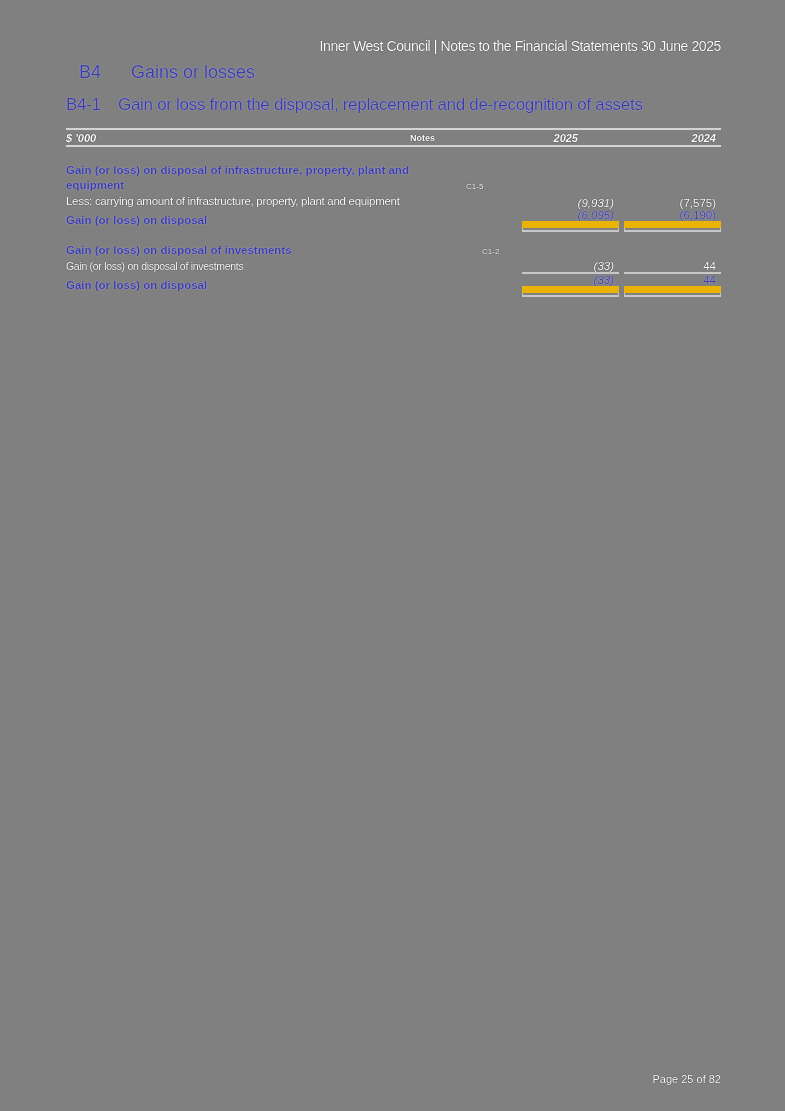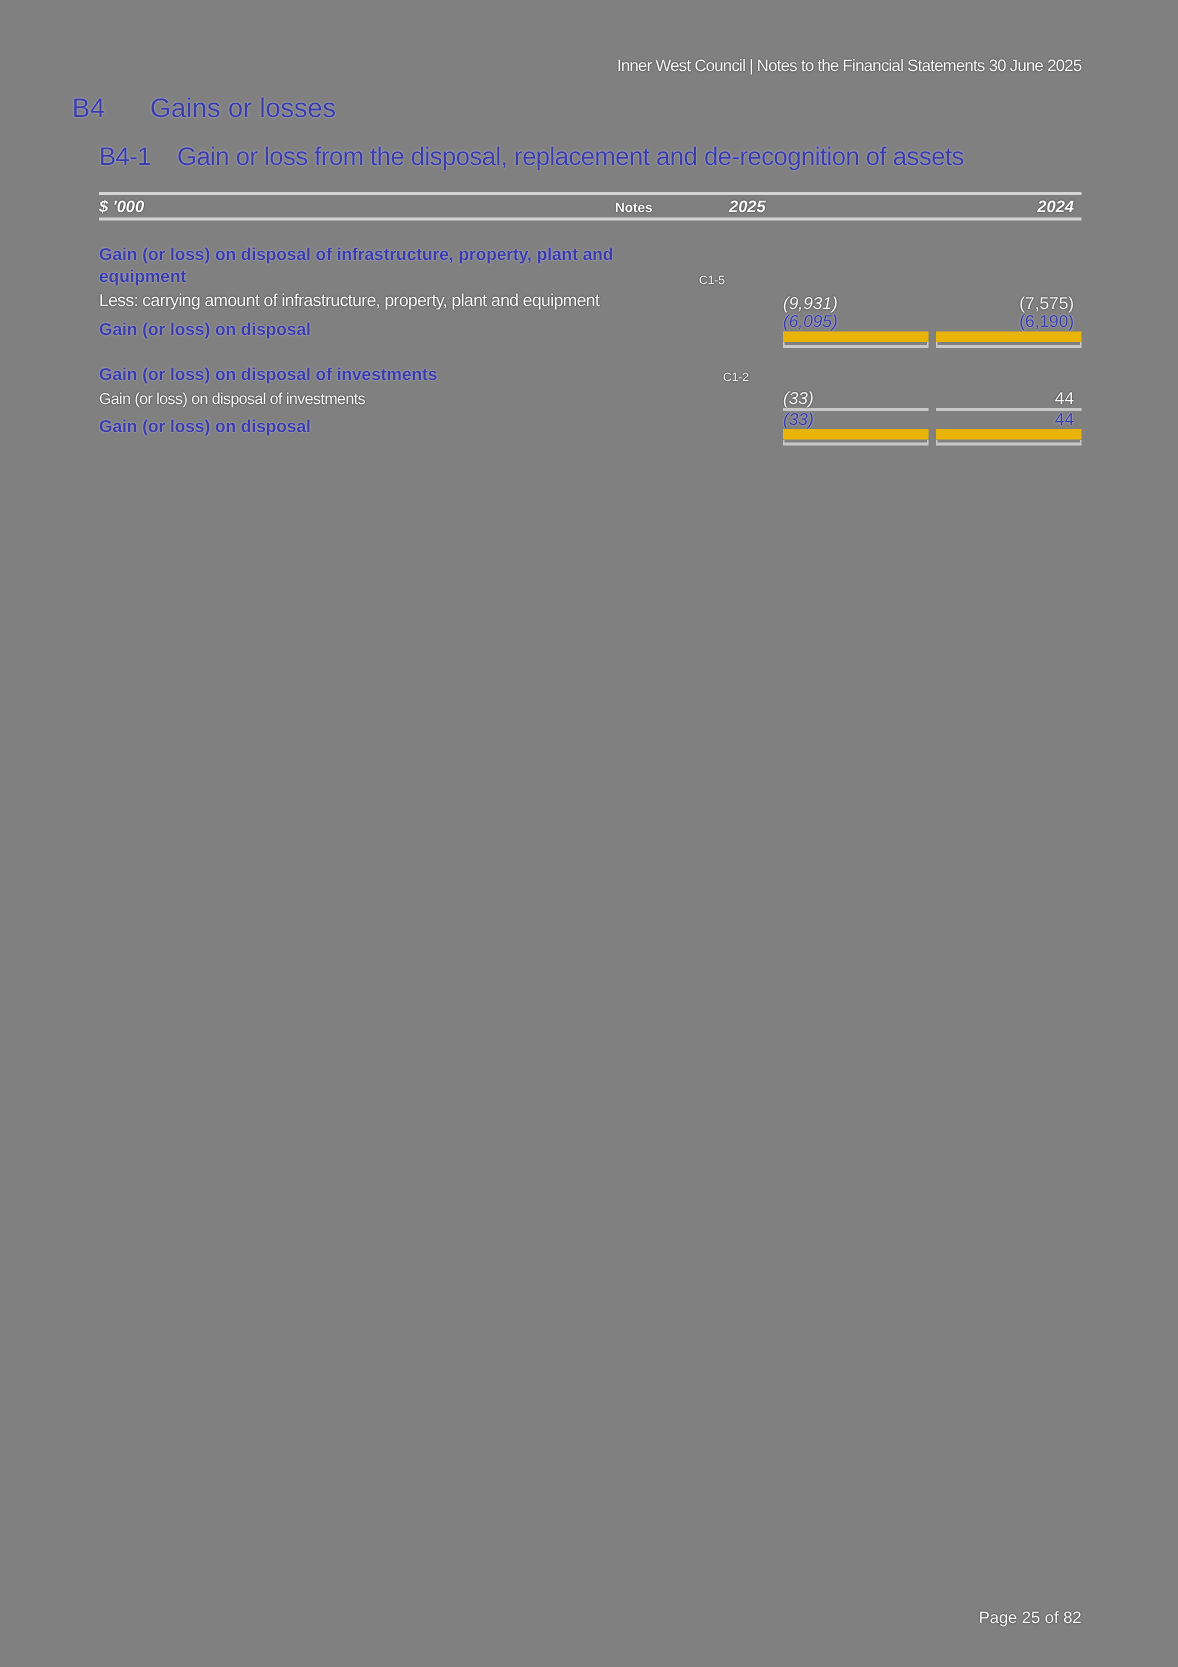--- a/index.html
+++ b/index.html
@@ -16,28 +16,28 @@
     color: #ffffff;
   }
   .blue {
     color: #3a3aa8;
     text-shadow: 0 0 1px #d8d8ff;
   }
   .header-line {
     position: absolute;
     right: 64px;
     top: 38px;
-    font-size: 11px;
+    font-size: 14px;
     color: #ffffff;
     text-shadow: 0 0 1px #000;
     letter-spacing: -0.4px;
   }
   .h1 {
     position: absolute;
-    left: 48px;
+    left: 79px;
     top: 62px;
     font-size: 18px;
     display: flex;
   }
   .h1 .num { width: 52px; }
   .h2 {
     position: absolute;
     left: 66px;
     top: 95px;
     font-size: 17px;
@@ -66,21 +66,21 @@
     color: #ffffff;
     text-shadow: 0 0 1px #000;
     gap: 36px;
   }
   .rule-bottom {
     height: 2px;
     background: #d4d4d4;
   }
   .c-label { flex: 1; }
   .c-note { width: 40px; font-size: 9px; font-style: normal; }
-  .c-2025 { width: 92px; padding-right: 5px; font-style: italic; }
+  .c-2025 { width: 92px; text-align: right; padding-right: 5px; font-style: italic; }
   .c-2024 { width: 92px; text-align: right; padding-right: 5px; margin-left: 5px; }
 
   .row {
     display: flex;
     align-items: flex-end;
     font-size: 11.5px;
     min-height: 16px;
     position: relative;
   }
   .row .c-label { line-height: 15px; }

